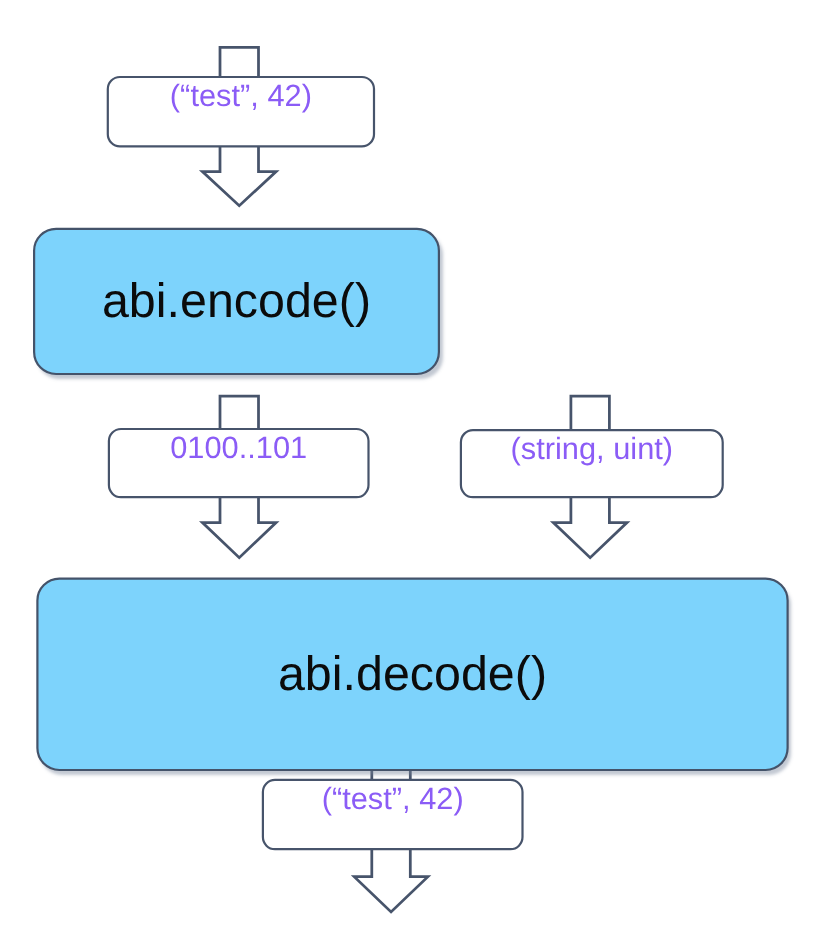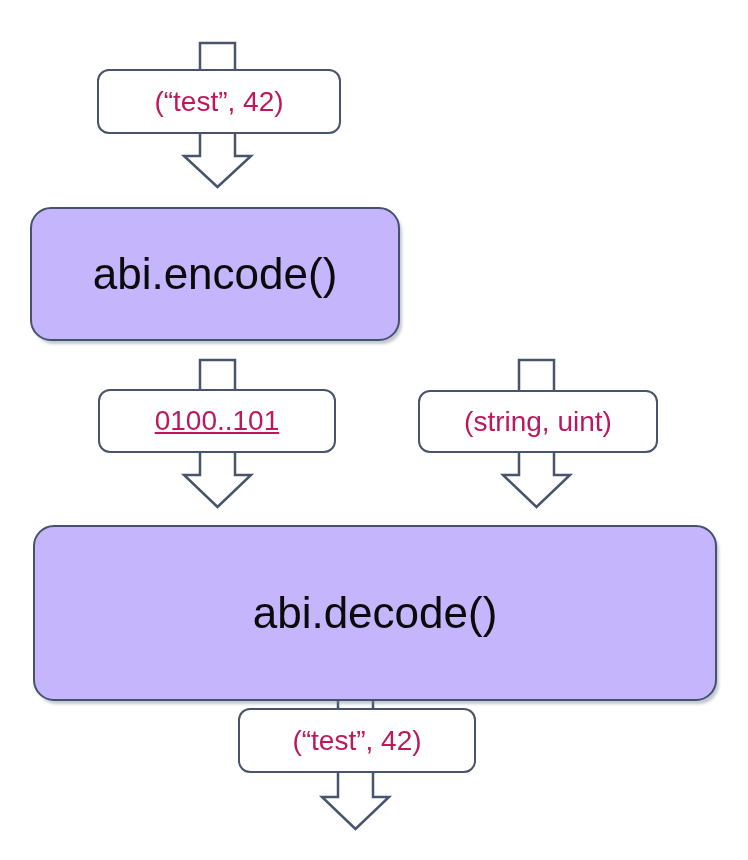--- a/index.html
+++ b/index.html
@@ -24,29 +24,28 @@
     stroke: #47546b;
     stroke-width: 2.5;
     stroke-linejoin: miter;
   }
   .pill {
     position: absolute;
     background: #ffffff;
     border: 2.5px solid #47546b;
     border-radius: 12px;
     display: flex;
-    align-items: center;
     justify-content: center;
     font-size: 28px;
-    color: #be185d;
+    color: #8b5cf6;
     box-sizing: border-box;
   }
   .process {
     position: absolute;
-    background: #c4b5fd;
+    background: #7dd3fc;
     border: 2.5px solid #44536a;
     border-radius: 21px;
     display: flex;
     align-items: center;
     justify-content: center;
     font-size: 44px;
     color: #0b0b0b;
     box-sizing: border-box;
     box-shadow: 3px 4px 3px -1px rgba(120, 132, 155, 0.45);
   }
@@ -69,21 +68,21 @@
   </svg>
 
   <svg class="arrow" style="left:318px; top:673px;" width="75" height="159" viewBox="0 0 75 159">
     <polygon points="20,3 55,3 55,124 71,124 37.5,156 4,124 20,124"></polygon>
   </svg>
 
   <div class="pill" style="left:97px; top:69px; width:244px; height:65px;">
     <span>(“test”, 42)</span>
   </div>
 
-  <div class="pill" style="left:98px; top:389px; width:238px; height:64px;text-decoration:underline;">
+  <div class="pill" style="left:98px; top:389px; width:238px; height:64px;">
     <span>0100..101</span>
   </div>
 
   <div class="pill" style="left:418px; top:390px; width:240px; height:63px;">
     <span>(string, uint)</span>
   </div>
 
   <div class="pill" style="left:238px; top:708px; width:238px; height:65px;">
     <span>(“test”, 42)</span>
   </div>

